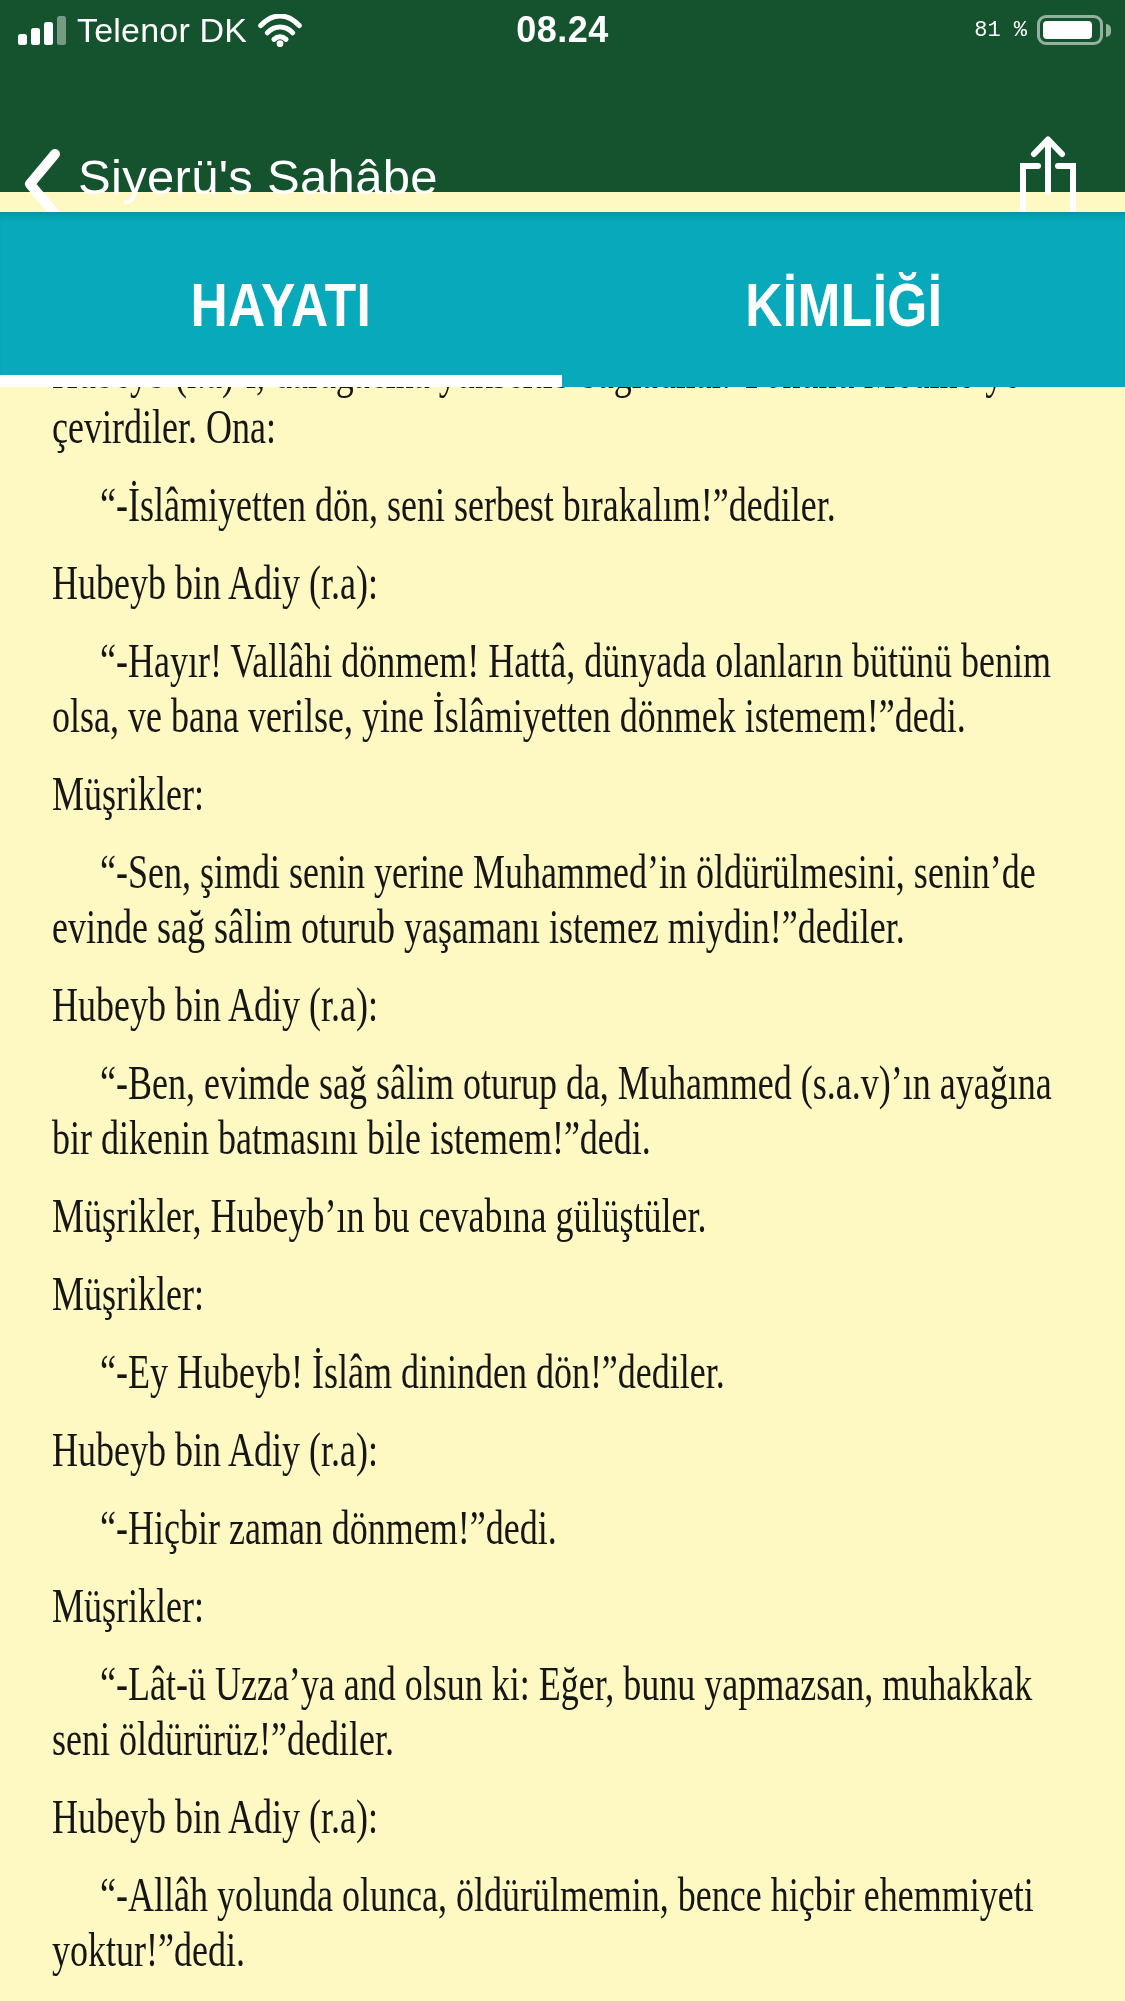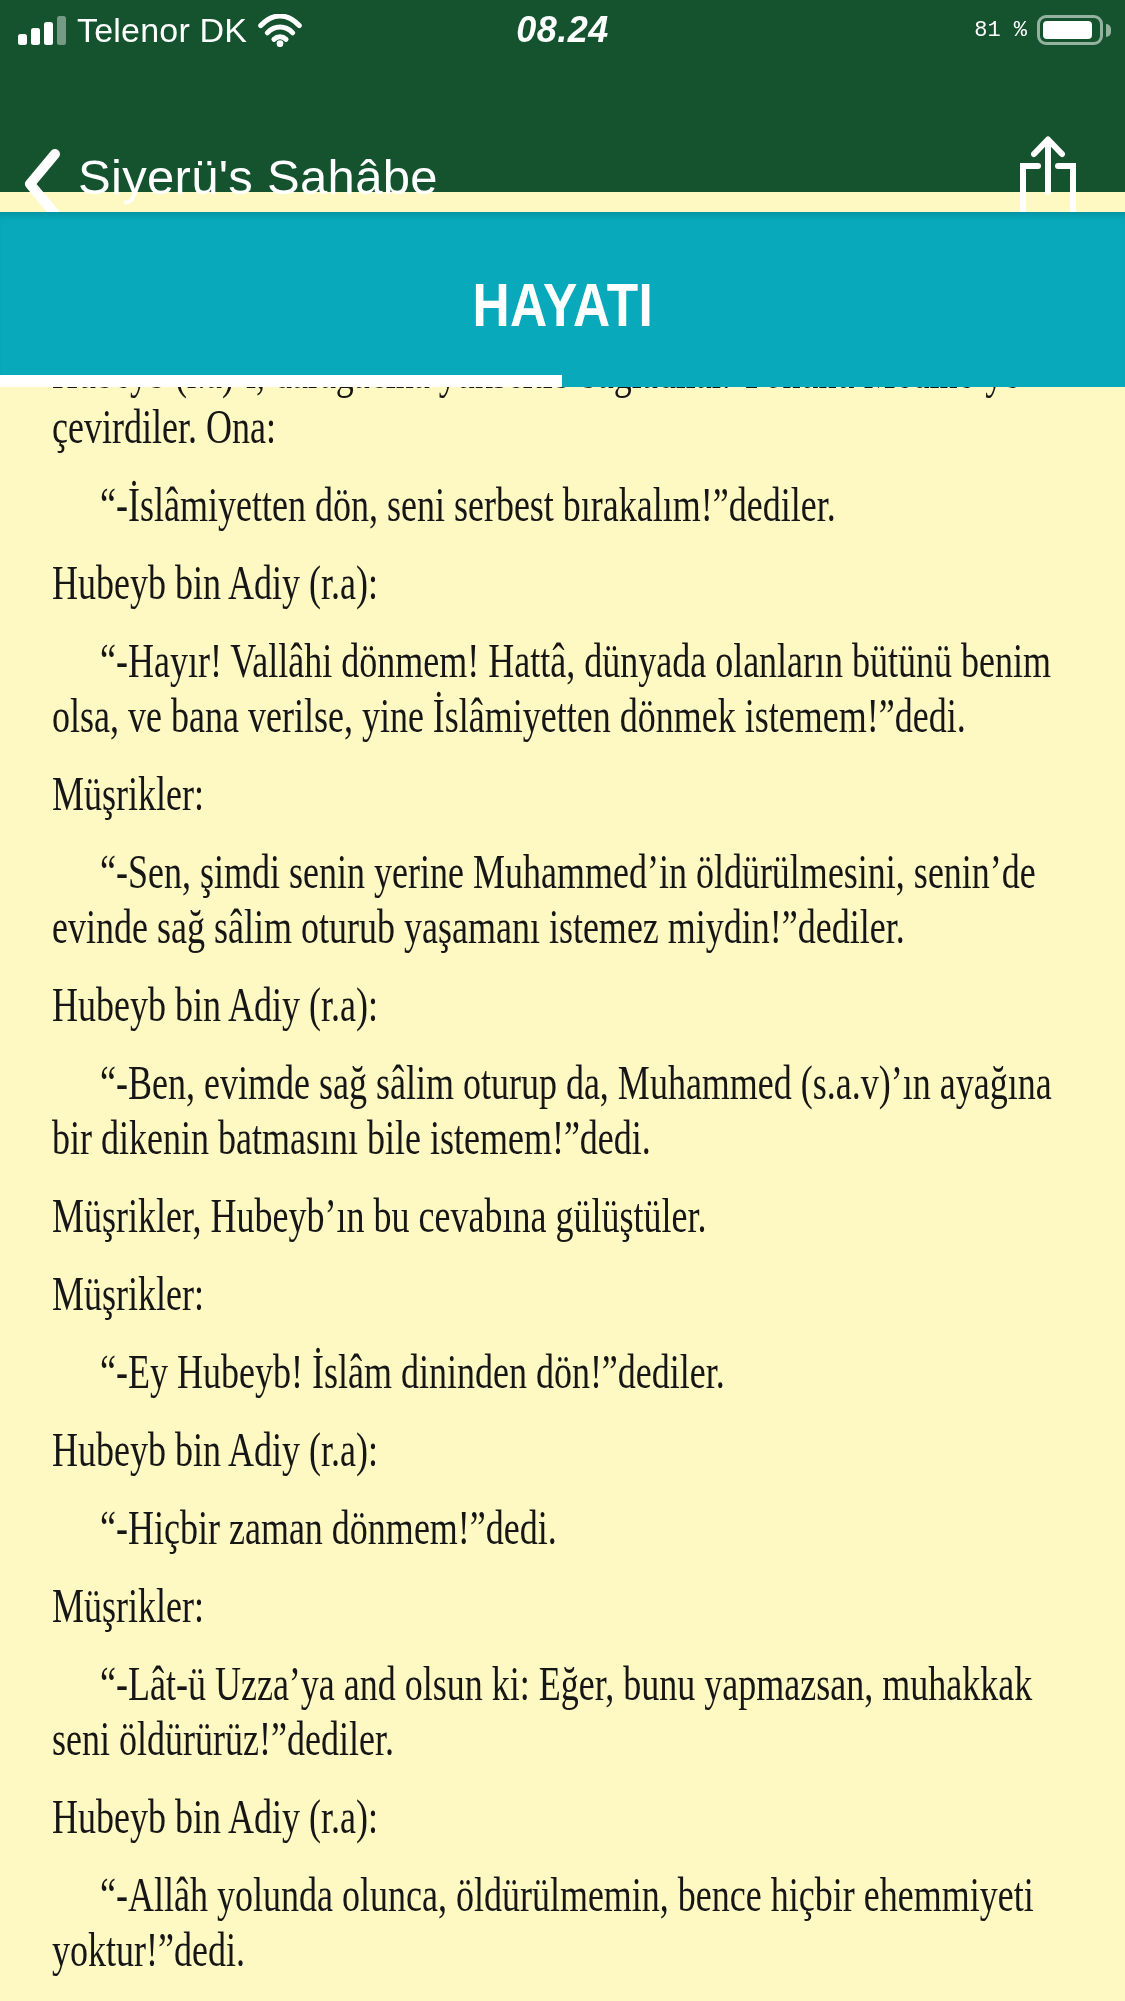--- a/index.html
+++ b/index.html
@@ -20,21 +20,21 @@
   
   .status-bar{position:absolute;top:0;left:0;width:100%;height:60px;color:#ffffff;}
   .sb-left{position:absolute;left:18px;top:0;height:60px;display:flex;align-items:center;gap:11px;}
   .signal{display:flex;align-items:flex-end;gap:4px;height:29px;}
   .signal i{display:block;width:9px;border-radius:2.5px;background:#ffffff;}
   .signal .b1{height:11px;}
   .signal .b2{height:17px;}
   .signal .b3{height:23px;}
   .signal .b4{height:29px;background:rgba(255,255,255,0.42);}
   .carrier{font-size:34px;letter-spacing:0.2px;}
-  .sb-time{position:absolute;left:50%;top:0;transform:translateX(-50%);height:60px;line-height:60px;font-size:36px;font-weight:600;letter-spacing:0.5px;font-style:italic;}
+  .sb-time{position:absolute;left:50%;top:0;transform:translateX(-50%);height:60px;line-height:60px;font-size:36px;font-weight:600;letter-spacing:0.5px;}
   .sb-right{position:absolute;right:14px;top:0;height:60px;display:flex;align-items:center;gap:10px;}
   .pct{font-size:22px;font-family:Liberation Mono, monospace;}
   .battery{position:relative;width:66px;height:30px;border:3px solid rgba(255,255,255,0.55);border-radius:9px;box-sizing:border-box;}
   .battery .fill{position:absolute;left:3px;top:3px;bottom:3px;width:81%;background:#ffffff;border-radius:4px;}
   .nub{width:5px;height:13px;background:rgba(255,255,255,0.55);border-radius:0 5px 5px 0;margin-left:-7px;}
 
   
   .nav-bar{position:absolute;top:60px;left:0;width:100%;height:132px;}
   .back-btn{position:absolute;left:22px;top:88px;width:44px;height:72px;background:none;border:none;padding:0;cursor:pointer;}
   .nav-title{position:absolute;left:78px;top:86px;margin:0;font-size:49px;font-weight:400;color:#ffffff;line-height:62px;letter-spacing:0.3px;}
@@ -126,17 +126,20 @@
             </svg>
           </span>
         </button>
       </div>
     </div>
 
     <div class="tab-bar">
       <div class="tab">
         <span class="tab-label">HAYATI</span>
       </div>
+      <div class="tab">
+        <span class="tab-label">KİMLİĞİ</span>
+      </div>
       <div class="indicator"></div>
     </div>
   </header>
 
 </div>
 
 </body></html>

